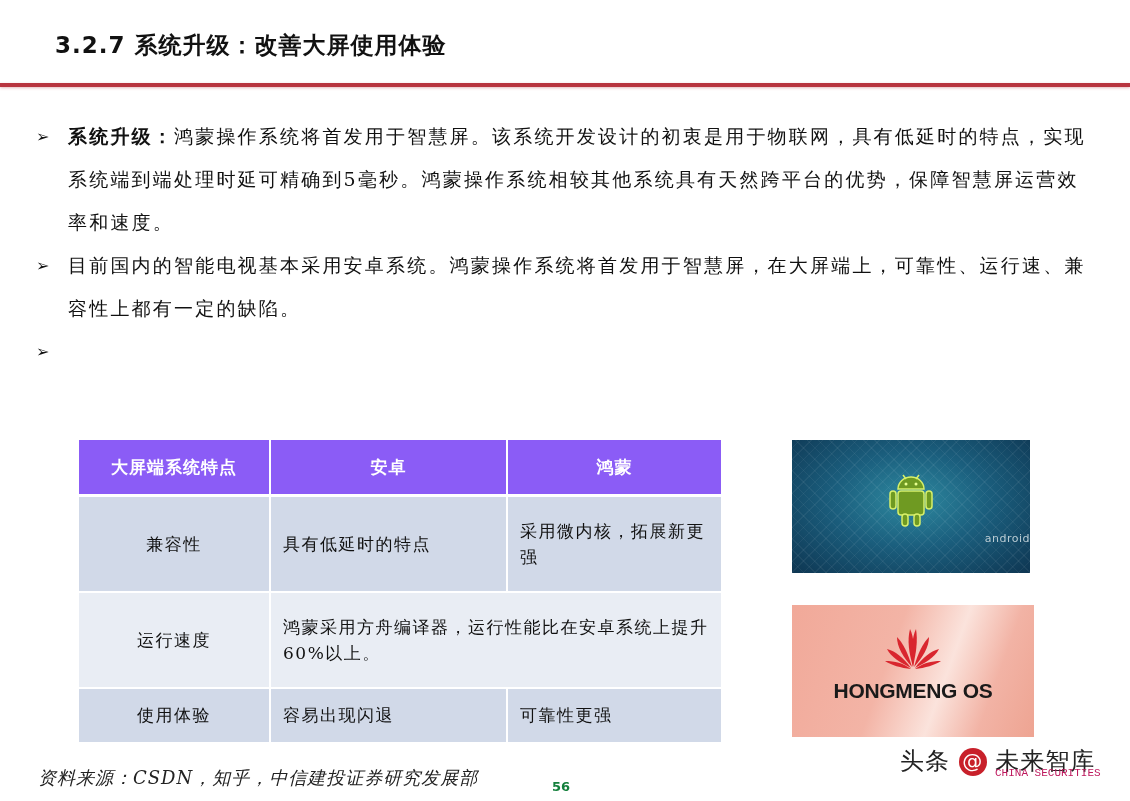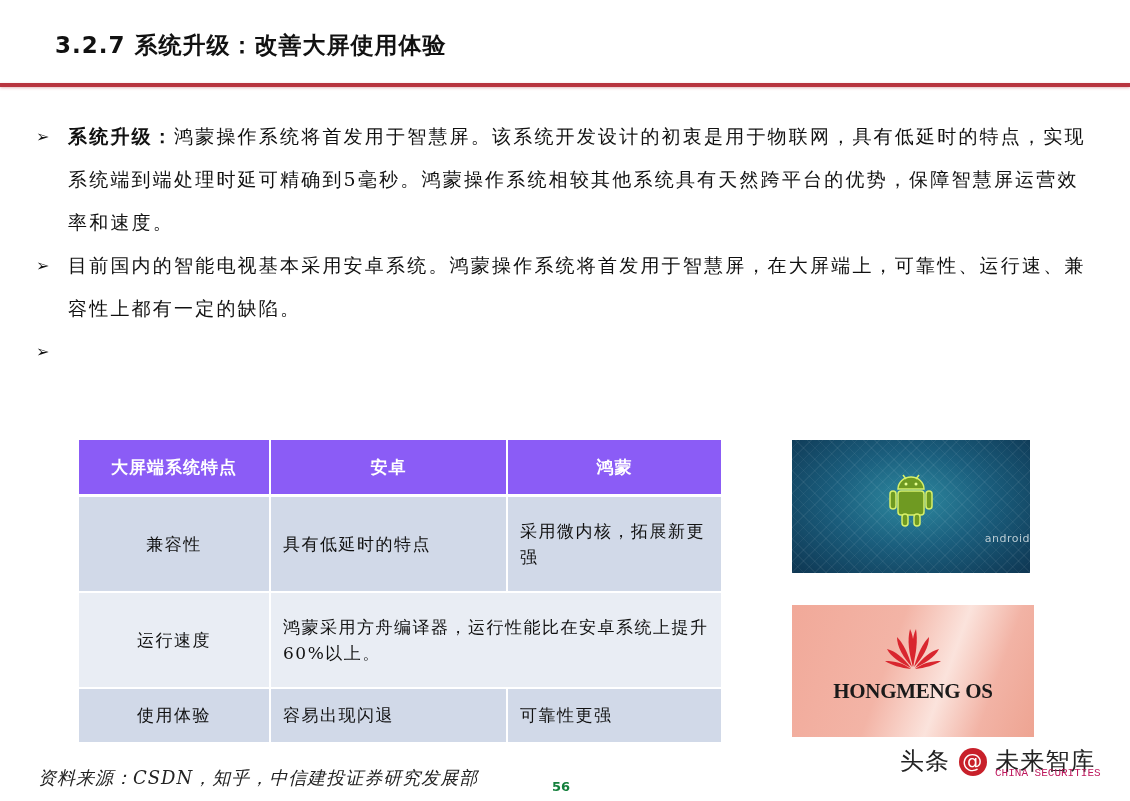--- a/index.html
+++ b/index.html
@@ -57,21 +57,21 @@
     color: #b9cbd3; font-family: "DejaVu Sans", sans-serif; font-size: 11px; letter-spacing: 0.5px;
   }
   .img-android svg { position: absolute; left: 96px; top: 30px; }
 
   .img-hongmeng {
     position: absolute; left: 792px; top: 605px; width: 242px; height: 132px;
     background: linear-gradient(110deg, #f1a999 0%, #f3b4a6 40%, #fbe3dc 62%, #f2b3a5 80%, #eea492 100%);
   }
   .img-hongmeng .label {
     position: absolute; left: 0; width: 100%; top: 74px; text-align: center;
-    font-family: Liberation Serif, serif; font-weight: bold; font-size: 21px; color: #1a1a1a; letter-spacing: -0.3px;
+    font-family: Liberation Sans, sans-serif; font-weight: bold; font-size: 21px; color: #1a1a1a; letter-spacing: -0.3px;
   }
   .img-hongmeng svg { position: absolute; left: 91px; top: 18px; }
 
   .source {
     position: absolute; left: 38px; top: 766px;
     font-size: 18px; font-style: italic; color: #222; letter-spacing: 1px;
   }
   .page-num {
     position: absolute; left: 552px; top: 779px;
     font-family: "DejaVu Sans", sans-serif; font-weight: bold; font-size: 13px; color: #15803d;

